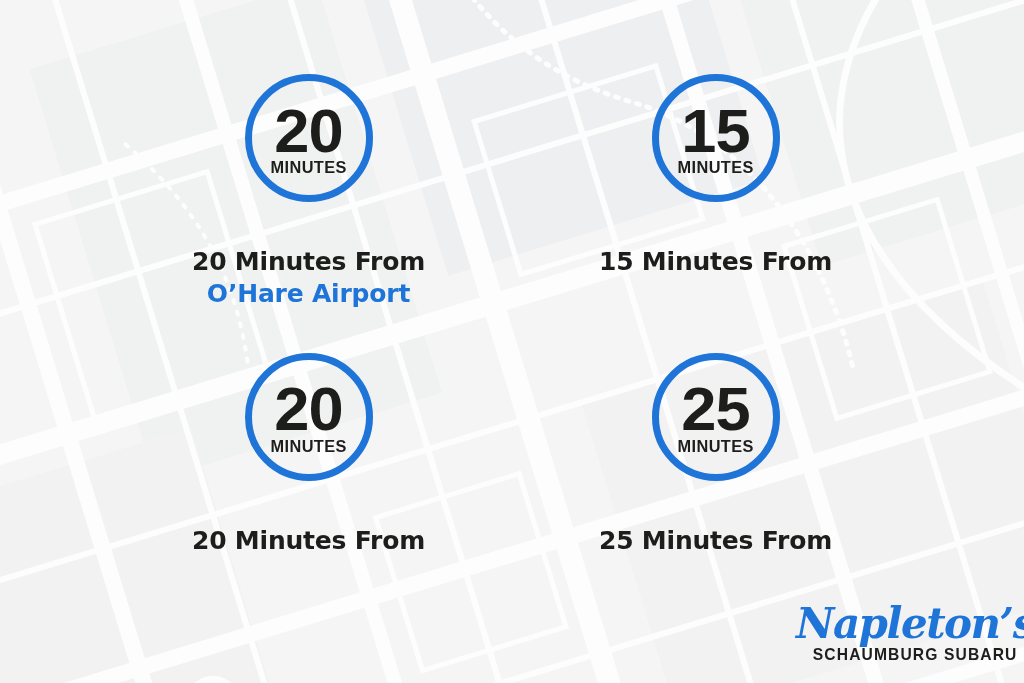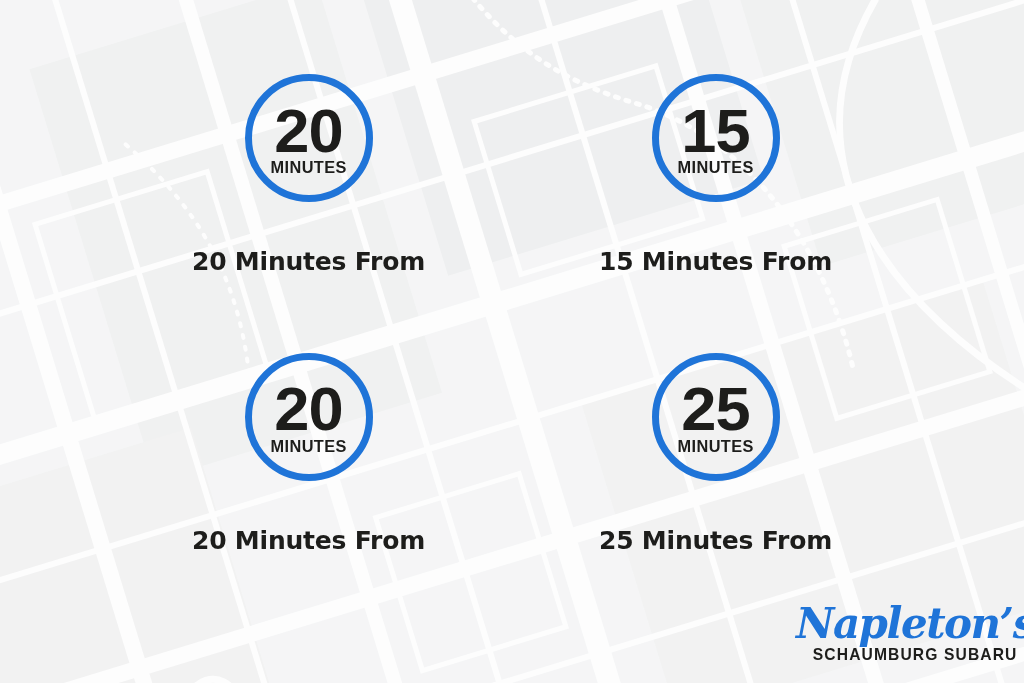--- a/index.html
+++ b/index.html
@@ -218,20 +218,21 @@
 
   <div id="badge-grid">
 
     <div class="badge-cell">
       <div class="badge-circle">
         <span class="badge-number">20</span>
         <span class="badge-minutes">MINUTES</span>
       </div>
       <div class="badge-caption">
         <span class="caption-line1">20 Minutes From</span>
+        <span class="caption-line2">O’Hare Airport</span>
       </div>
     </div>
 
     <div class="badge-cell">
       <div class="badge-circle">
         <span class="badge-number">15</span>
         <span class="badge-minutes">MINUTES</span>
       </div>
       <div class="badge-caption">
         <span class="caption-line1">15 Minutes From</span>

